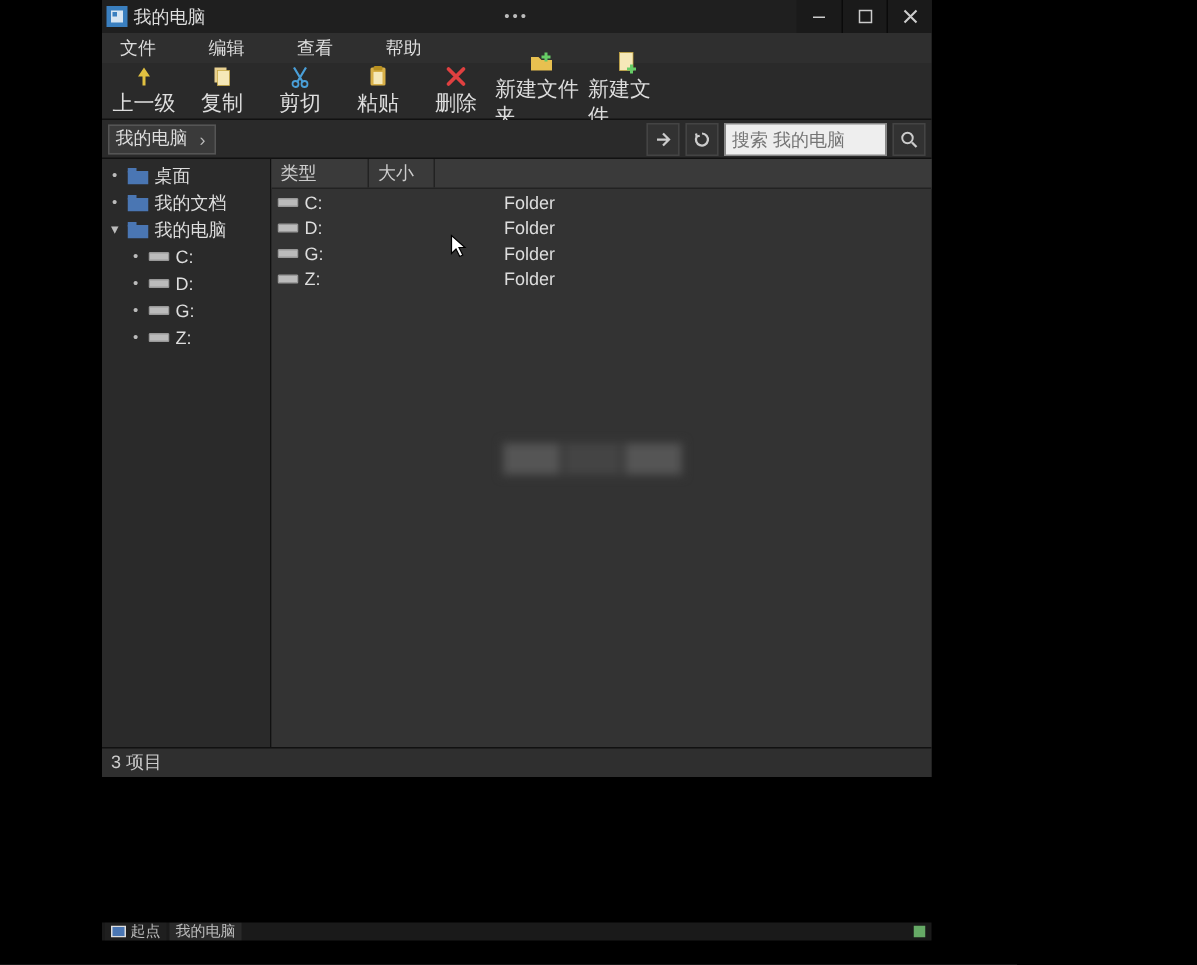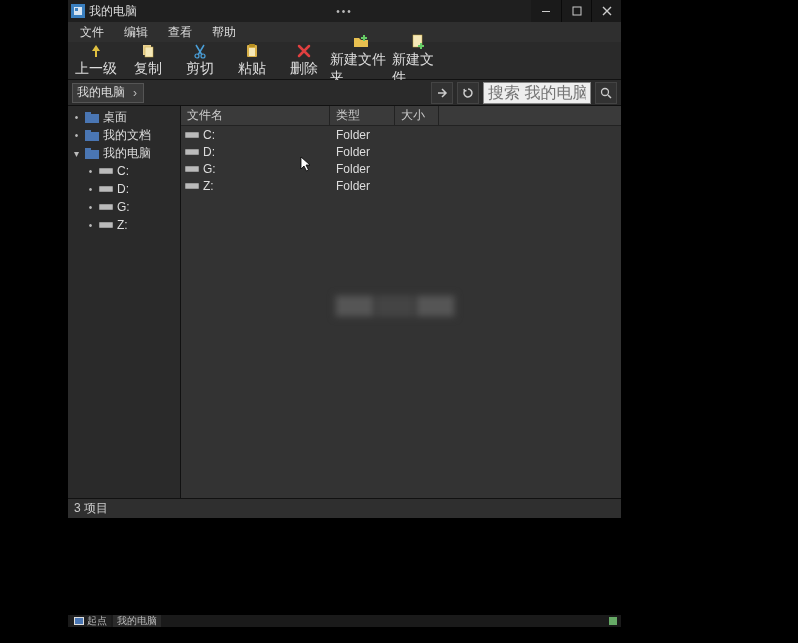--- a/index.html
+++ b/index.html
@@ -48,21 +48,21 @@
   }
   .win-btn {
     width:30px; display:flex; align-items:center; justify-content:center;
     color:#ccc; cursor:pointer; background:#1a1a1a;
   }
   .win-btn + .win-btn { border-left:1px solid #0a0a0a;}
   .win-btn svg{width:10px;height:10px;}
   
   .menubar {
     height:20px; background:#2f2f2f;
-    display:flex; align-items:center; padding:0 4px; gap:4px;
+    display:flex; align-items:center; padding:0 4px; gap:19px;
   }
   .menu-item { padding:2px 8px; color:#ddd; cursor:pointer;}
   
   .toolbar {
     height:38px; background:#2a2a2a;
     display:flex; align-items:center; padding:0 2px;
     border-bottom:1px solid #111;
   }
   .tool-btn {
     width:52px; height:100%;
@@ -88,21 +88,21 @@
   .icon-btn{
     width:22px;height:22px;display:flex;align-items:center;justify-content:center;
     background:#323232; cursor:pointer; border:1px solid #444;
   }
   .search-box{
     width:108px;height:22px;background:#eee;border:1px solid #888;
     display:flex;align-items:center;
   }
   .search-box input{
     border:none;outline:none;width:100%;height:100%;
-    font-size:16px;padding:0 4px;background:transparent;color:#666;
+    font-size:12px;padding:0 4px;background:transparent;color:#666;
   }
   .search-btn{
     width:22px;height:22px;background:#323232;border:1px solid #444;
     display:flex;align-items:center;justify-content:center;cursor:pointer;
   }
   
   .body {
     flex:1; display:flex; min-height:0;
   }
   .sidebar{
@@ -384,21 +384,20 @@
               <rect x="0" y="2" width="14" height="6" rx="1" fill="#999"></rect>
               <rect x="1" y="3" width="12" height="4" fill="#bbb"></rect>
             </svg>
           </span>
           <span>Z:</span>
         </div>
       </div>
 
     <div class="main">
       <div class="col-headers">
-        <div class="col-h c-name">文件名</div>
         <div class="col-h c-type">类型</div>
         <div class="col-h c-size">大小</div>
       </div>
       <div class="file-rows" id="file-rows">
           <div class="file-row">
             <div class="cell-name">
               <svg class="drive-ic" viewBox="0 0 14 10">
                 <rect x="0" y="2" width="14" height="6" rx="1" fill="#999"></rect>
                 <rect x="1" y="3" width="12" height="4" fill="#bbb"></rect>
               </svg>

